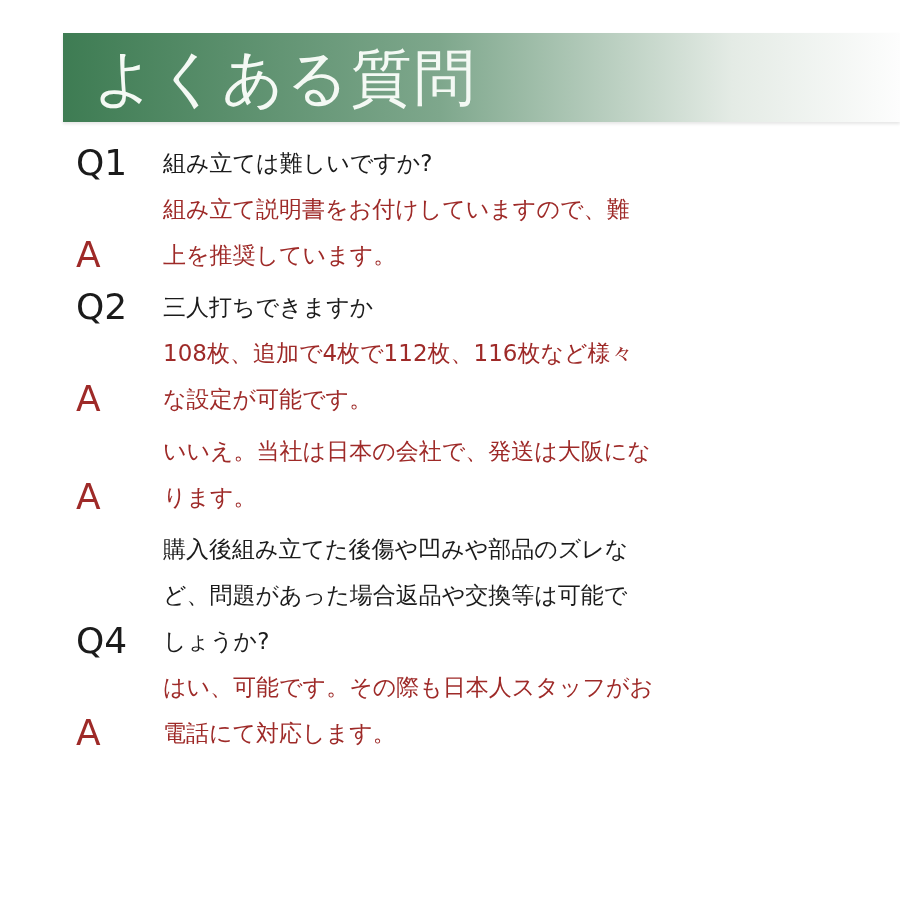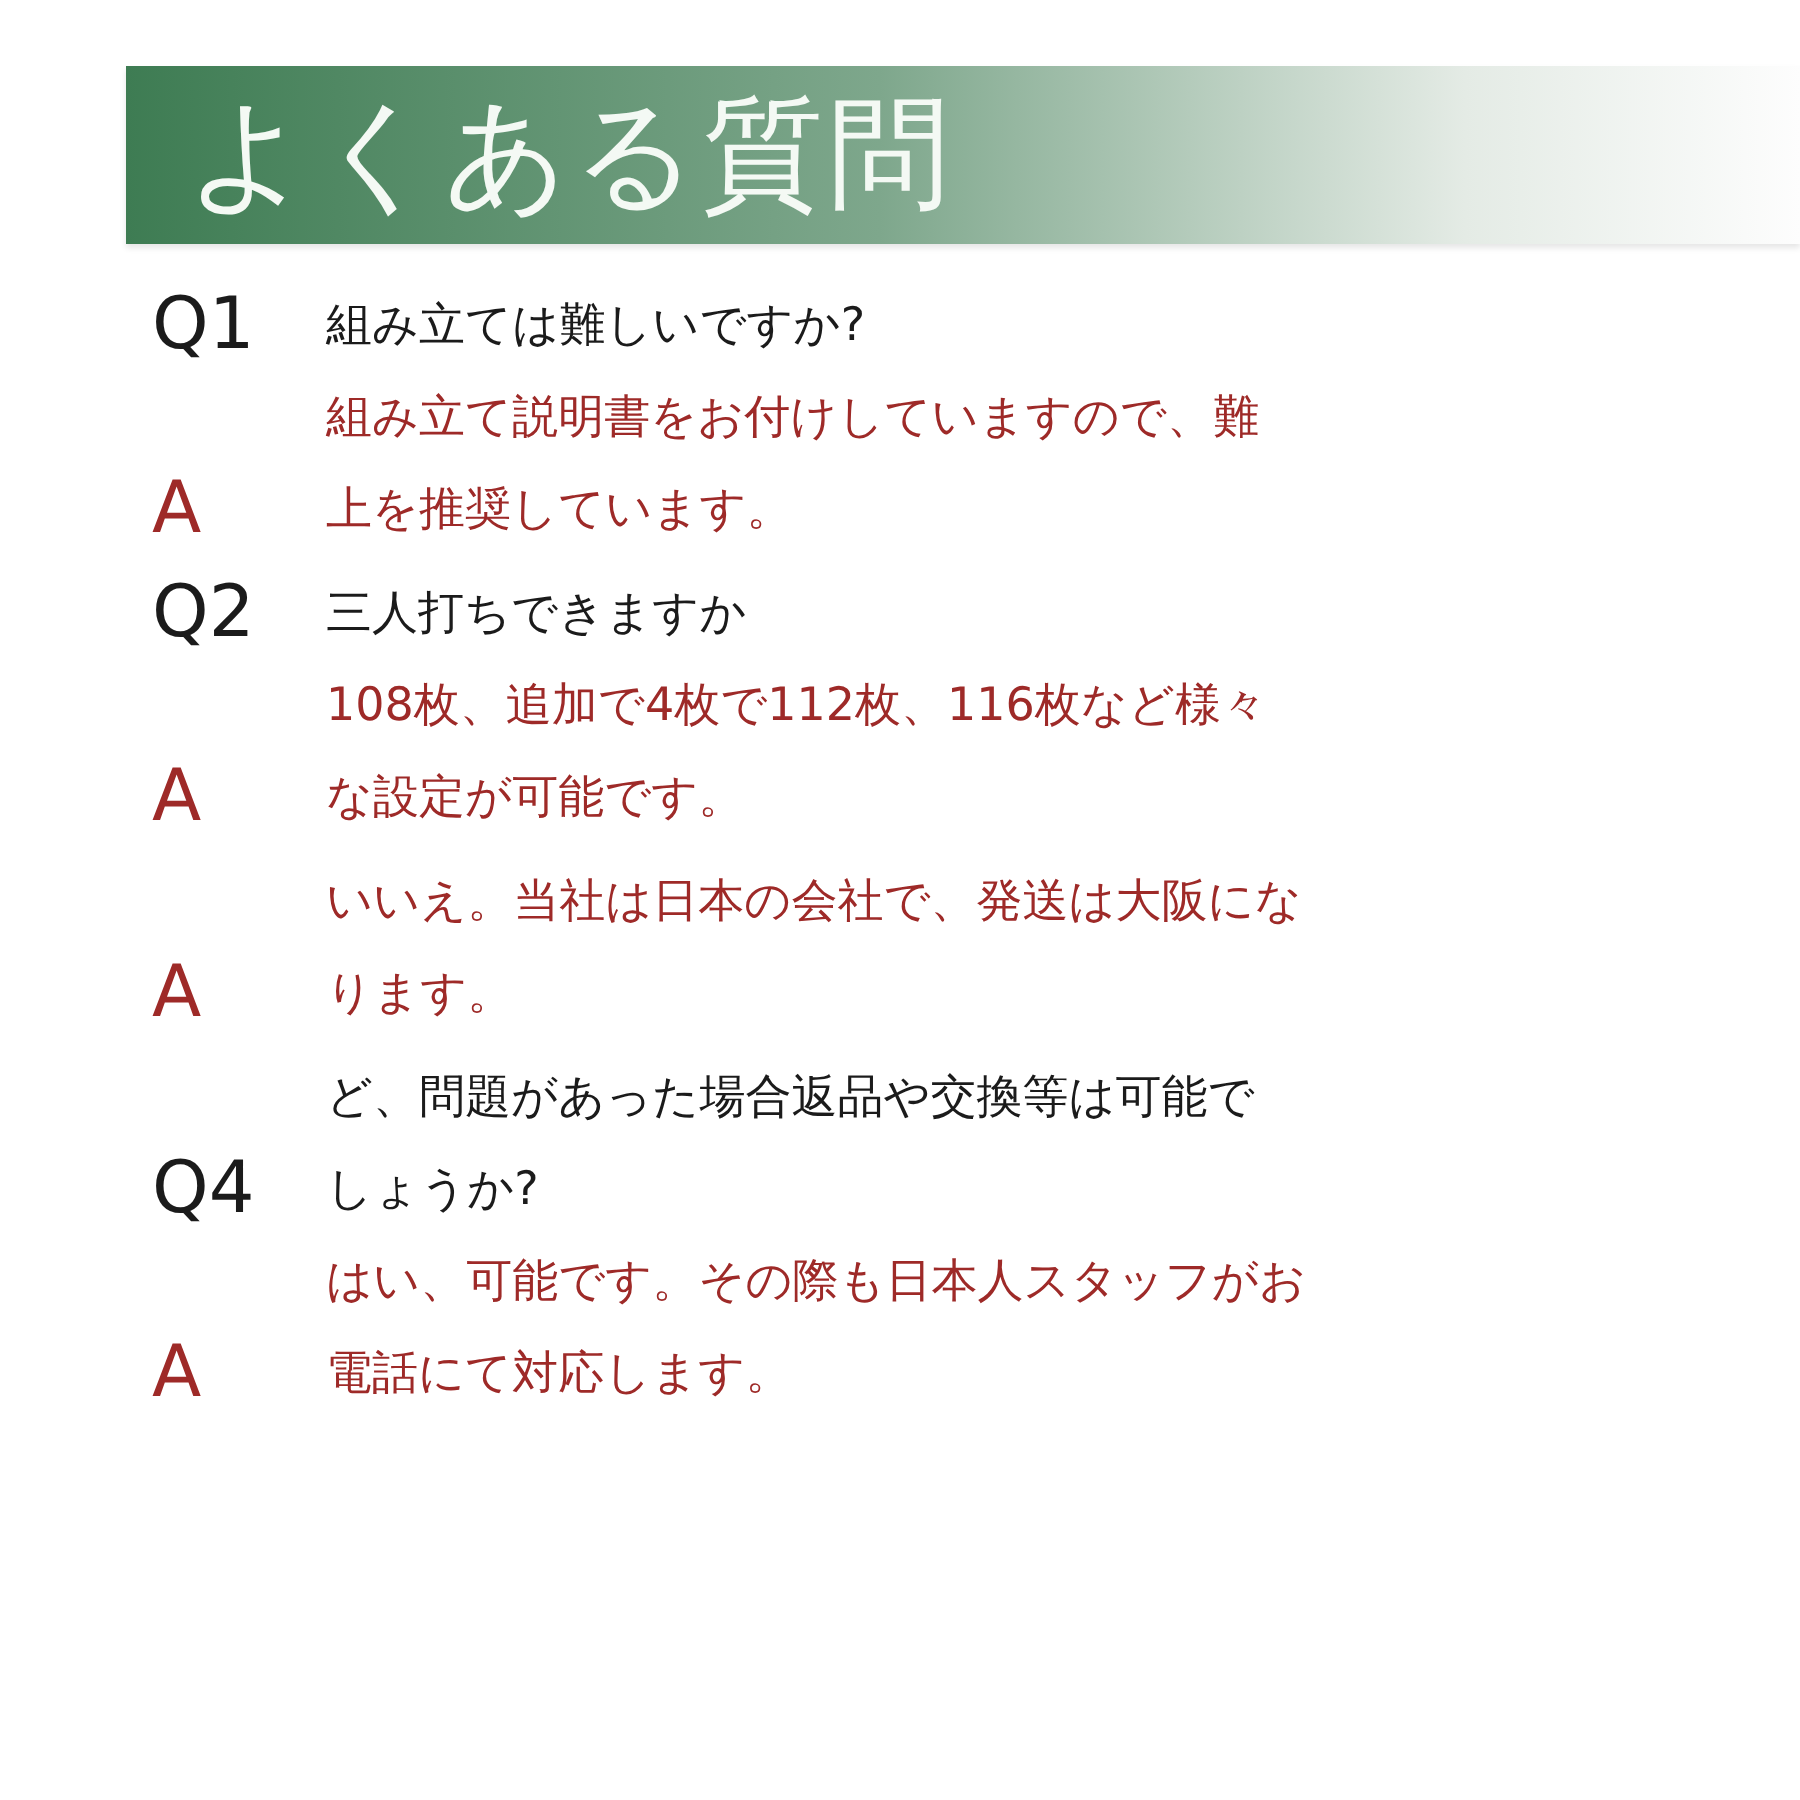--- a/index.html
+++ b/index.html
@@ -125,20 +125,21 @@
         <div class="line">いいえ。当社は日本の会社で、発送は大阪にな</div>
         <div class="line">ります。</div>
       </div>
     </div>
   </div>
 
   <div class="qa-block">
     <div class="qa-row question">
       <div class="qa-label">Q4</div>
       <div class="qa-text">
+        <div class="line">購入後組み立てた後傷や凹みや部品のズレな</div>
         <div class="line">ど、問題があった場合返品や交換等は可能で</div>
         <div class="line">しょうか?</div>
       </div>
     </div>
     <div class="qa-row answer">
       <div class="qa-label">A</div>
       <div class="qa-text">
         <div class="line">はい、可能です。その際も日本人スタッフがお</div>
         <div class="line">電話にて対応します。</div>
       </div>

